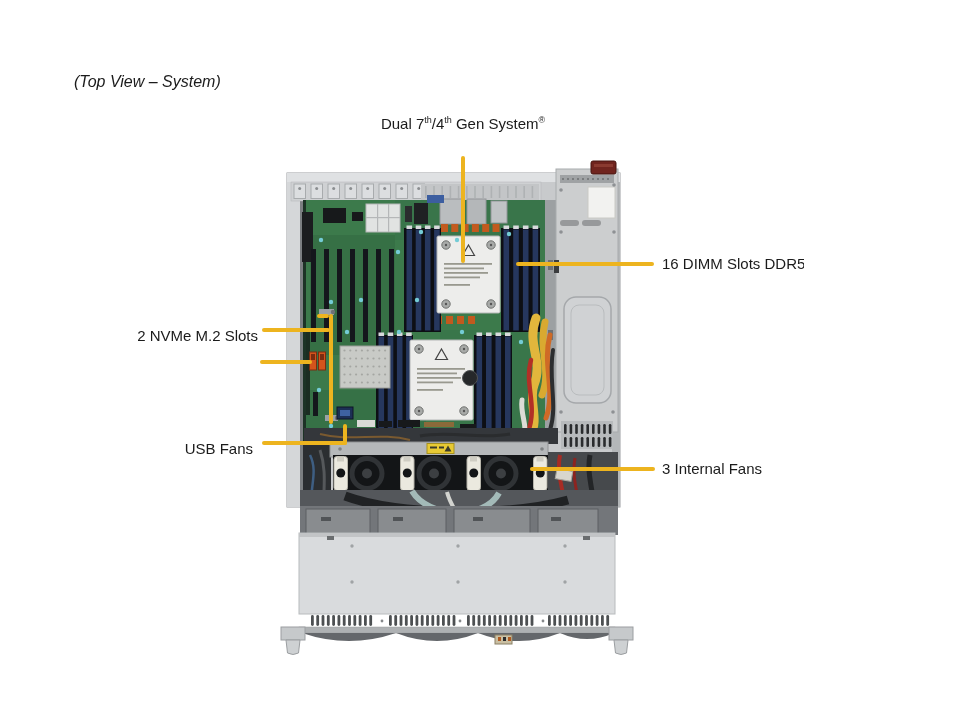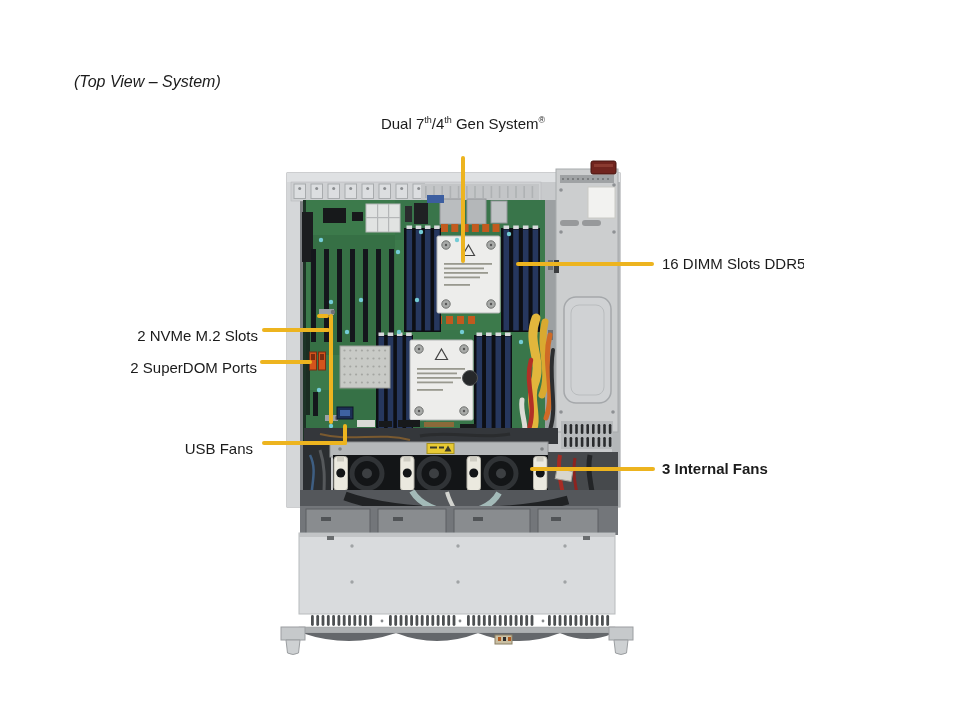--- a/index.html
+++ b/index.html
@@ -548,17 +548,16 @@
 <div class="callout" style="left: 530px; top: 467px; width: 125px; height: 4px; background: rgb(237, 180, 31);"></div>
 
 <div class="label title" style="left:74px;top:73px;">(Top View – System)</div>
 
 <div class="label center" style="left:339px;top:111px;width:248px;line-height:19px;">
   <div><span>Dual 7</span><sup>th</sup><span>/4</span><sup>th</sup><span> Gen System</span><sup>®</sup></div>
 </div>
 
 <div class="label" style="left:662px;top:255px;">16 DIMM Slots DDR5</div>
 <div class="label right" style="left:100px;top:321px;width:158px;">2 NVMe M.2 Slots</div>
-<div class="label right" style="left:100px;top:353px;width:157px;">2 SuperDOM Ports</div>
 <div class="label right" style="left:100px;top:434px;width:153px;">USB Fans</div>
-<div class="label" style="left:662px;top:460px;font-weight:bold;">3 Internal Fans</div>
+<div class="label" style="left:662px;top:460px;">3 Internal Fans</div>
 
 </div>
 
 </body></html>

